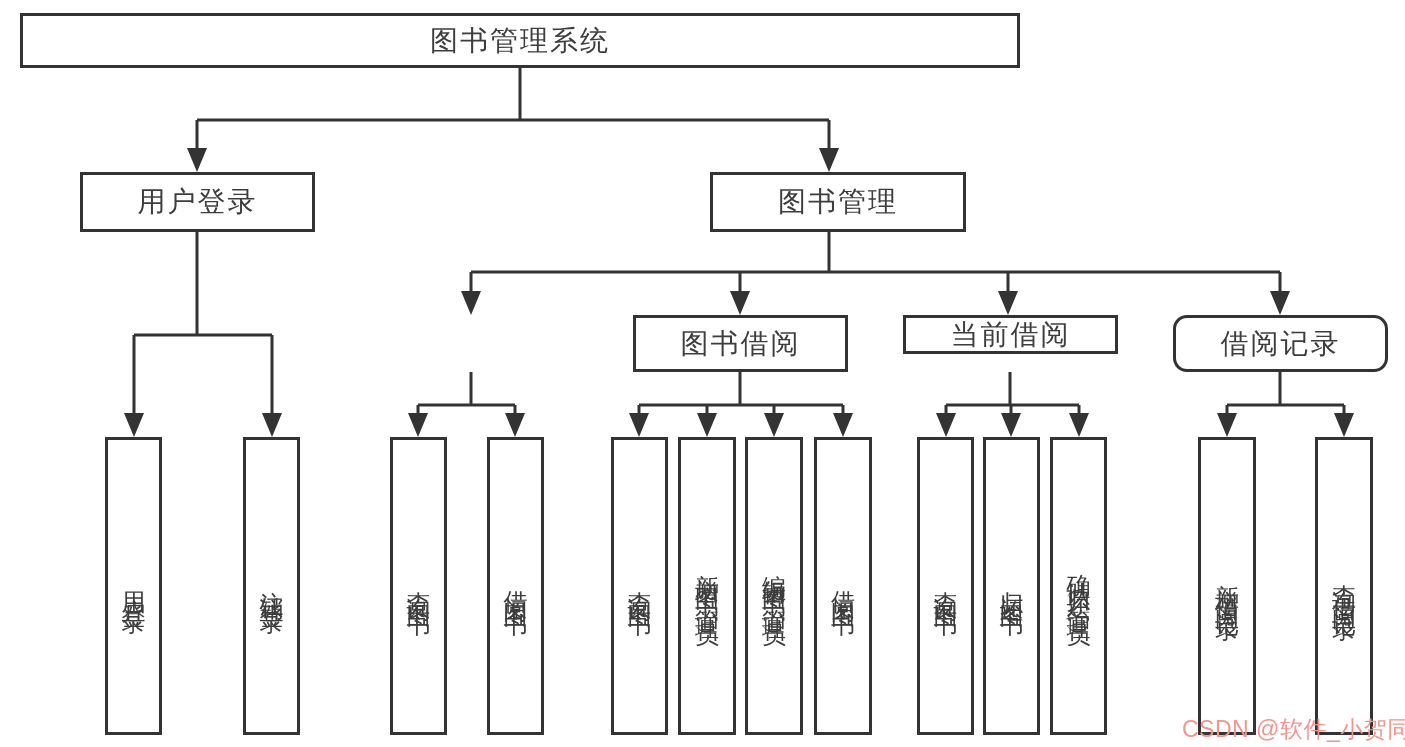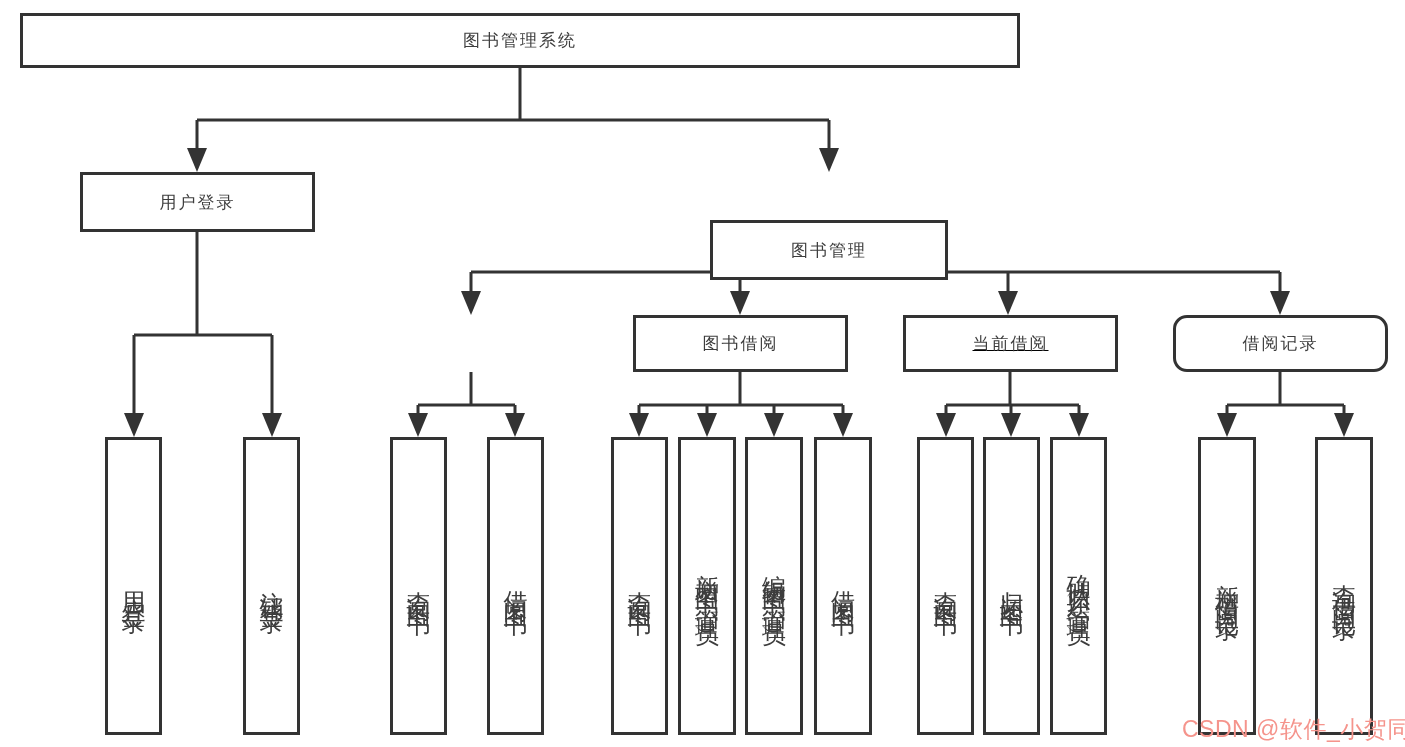--- a/index.html
+++ b/index.html
@@ -13,21 +13,21 @@
   svg.wires{position:absolute;left:0;top:0;z-index:1;pointer-events:none;}
   .node{
     position:absolute;
     box-sizing:border-box;
     background:#ffffff;
     border:3px solid #333333;
     display:flex;align-items:center;justify-content:center;
     z-index:2;
   }
   .hlabel{
-    font-size:17px;
+    font-size:28px;
     letter-spacing:2px;
     color:#3d3d3d;
     white-space:nowrap;
   }
   .vlabel{
     writing-mode:vertical-rl;
     font-size:24px;
     letter-spacing:7px;
     color:#3d3d3d;
     line-height:1;
@@ -81,28 +81,28 @@
     </g>
   </svg>
 
   <div class="node" style="left:20px;top:13px;width:1000px;height:55px;">
     <span class="hlabel">图书管理系统</span>
   </div>
 
   <div class="node" style="left:80px;top:172px;width:235px;height:60px;">
     <span class="hlabel">用户登录</span>
   </div>
-  <div class="node" style="left:710px;top:172px;width:238px;height:60px;margin-top:48px;">
+  <div class="node" style="left:710px;top:172px;width:256px;height:60px;">
     <span class="hlabel">图书管理</span>
   </div>
 
   <div class="node" style="left:633px;top:315px;width:215px;height:57px;">
     <span class="hlabel">图书借阅</span>
   </div>
-  <div class="node" style="left:903px;top:315px;width:215px;height:57px;text-decoration:underline;">
+  <div class="node" style="left:903px;top:315px;width:215px;height:39px;">
     <span class="hlabel">当前借阅</span>
   </div>
   <div class="node" style="left:1173px;top:315px;width:215px;height:57px;border-radius:14px;">
     <span class="hlabel">借阅记录</span>
   </div>
 
   <div class="node" style="left:105px;top:437px;width:57px;height:298px;">
     <span class="vlabel">用户登录</span>
   </div>
   <div class="node" style="left:243px;top:437px;width:57px;height:298px;">

